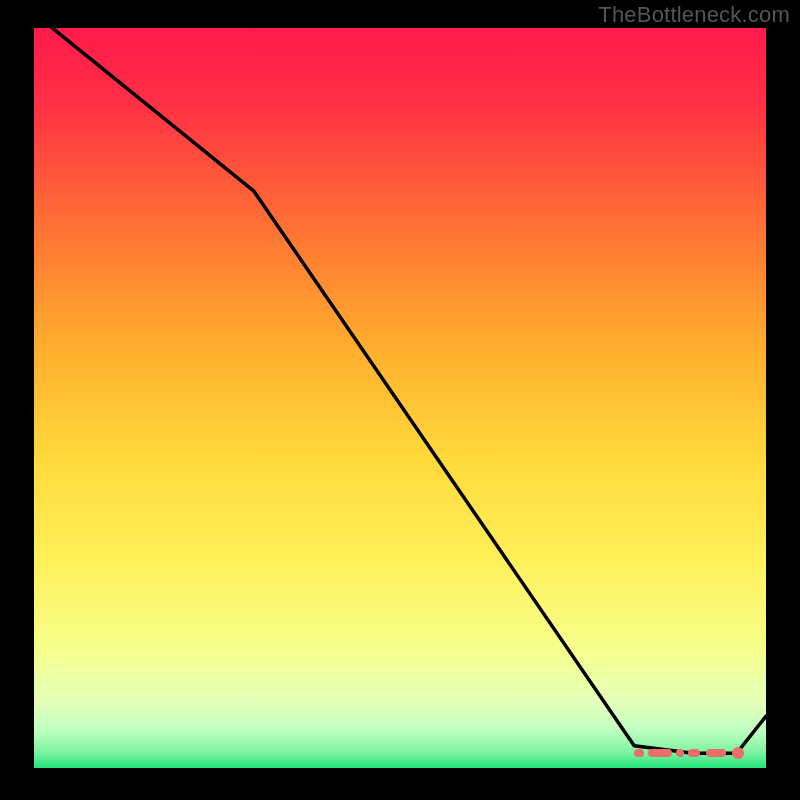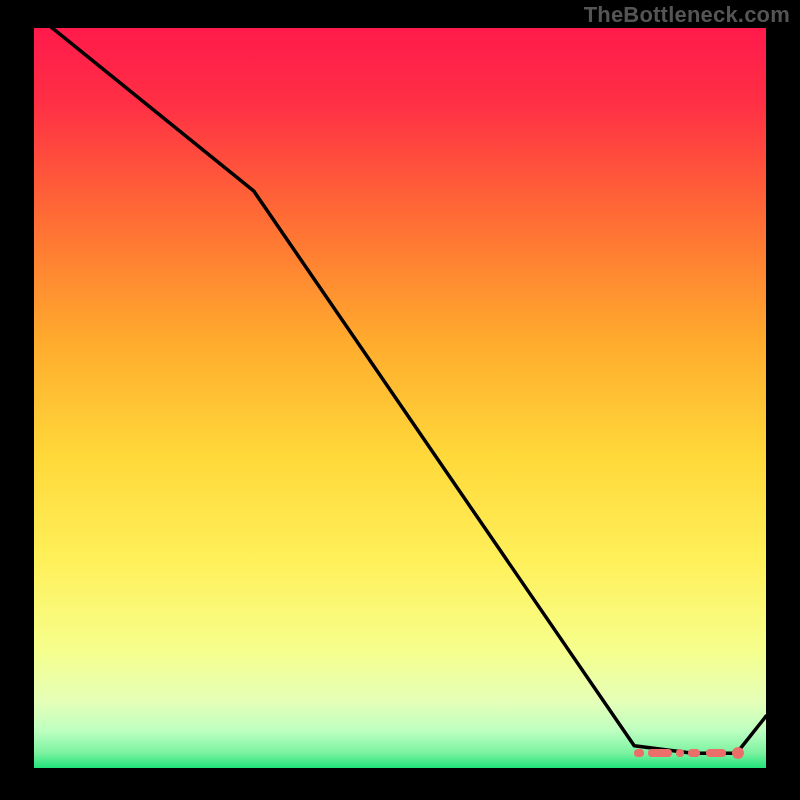--- a/index.html
+++ b/index.html
@@ -16,21 +16,21 @@
     width: 800px;
     height: 800px;
     background: #000;
   }
   .watermark {
     position: absolute;
     top: 2px;
     right: 10px;
     color: #555;
     font-size: 22px;
-    font-weight: 700;
+    font-weight: 400;
     letter-spacing: 0.2px;
     z-index: 60;
   }
   .plot {
     position: absolute;
     left: 34px;
     top: 28px;
     width: 732px;
     height: 740px;
     overflow: hidden;

